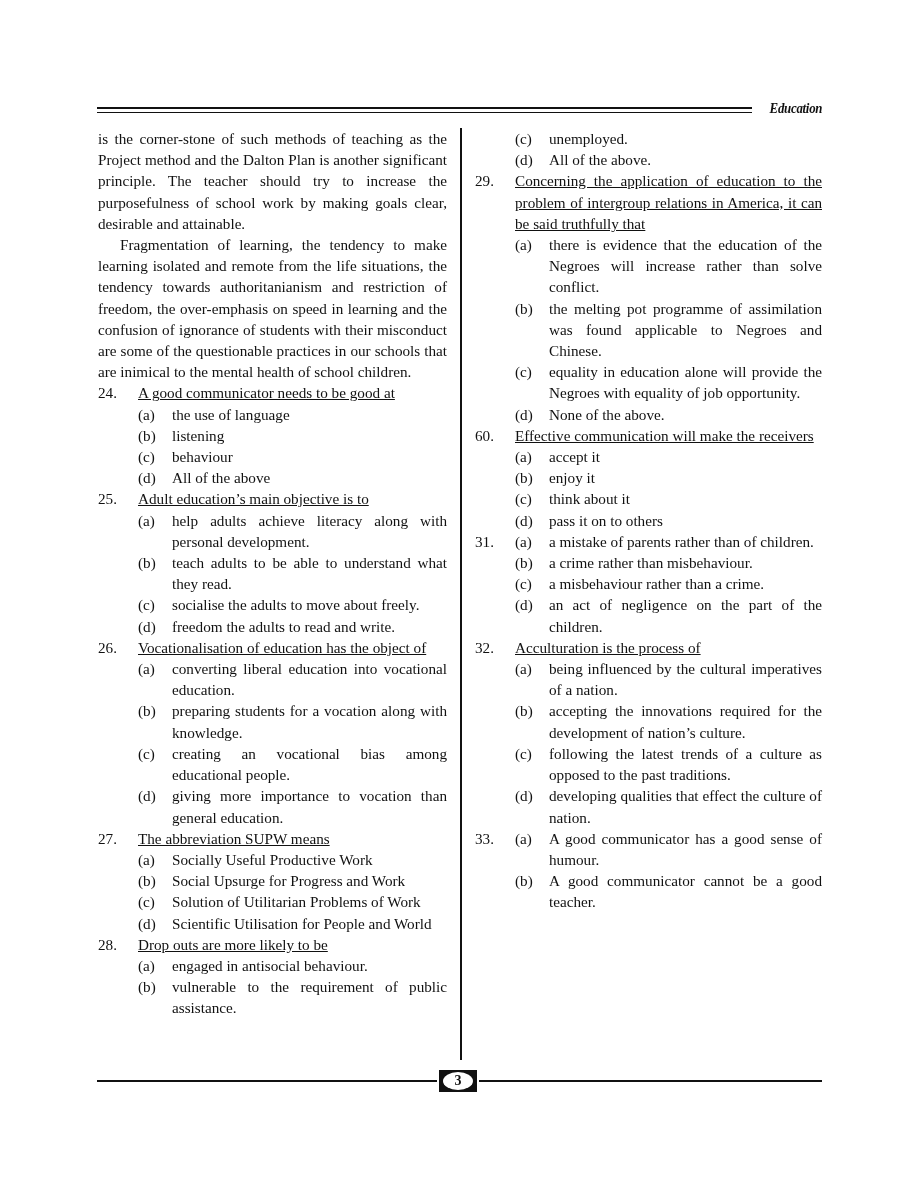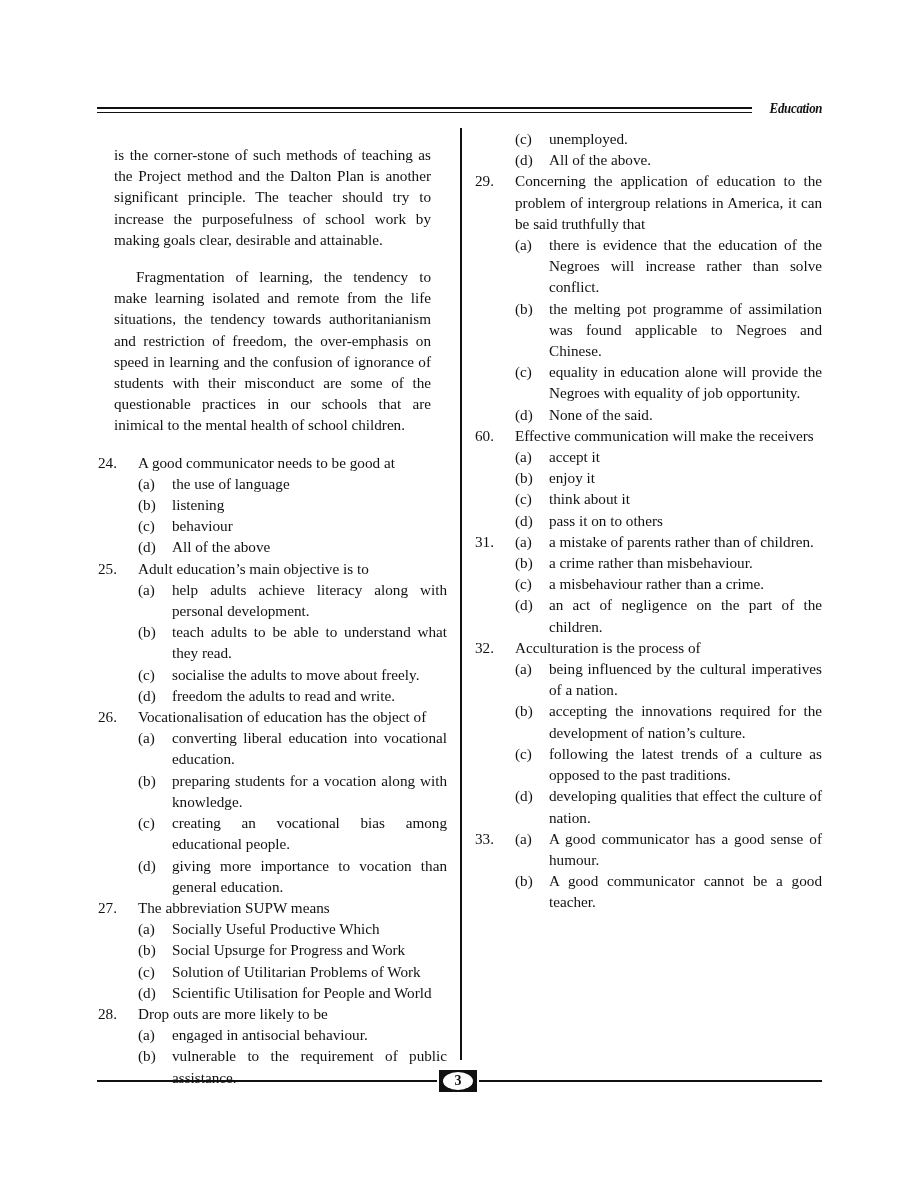--- a/index.html
+++ b/index.html
@@ -7,25 +7,25 @@
       font-family: "Liberation Serif", "DejaVu Serif", serif; color: #111; }
     .header { position: absolute; left: 97px; top: 100px; width: 725px; height: 20px; }
     .header .rule-thick { position: absolute; left: 0; top: 7px; width: 655px; height: 2px; background: #111; }
     .header .rule-thin { position: absolute; left: 0; top: 12px; width: 655px; height: 1px; background: #111; }
     .header .title { position: absolute; right: 0; top: 0; font-size: 14px; font-weight: bold; font-style: italic;
       letter-spacing: -0.3px; line-height: 18px; transform: scaleX(0.92); transform-origin: right center; }
     .col { position: absolute; top: 128px; font-size: 15.2px; line-height: 21.2px; }
     .col.left { left: 98px; width: 349px; }
     .col.right { left: 475px; width: 347px; }
     .divider { position: absolute; left: 460px; top: 128px; width: 2px; height: 932px; background: #111; }
-    .para { text-align: justify; margin: 16px; text-align-last: left; }
+    .para { text-align: justify; margin: 0; text-align-last: left; }
     .para.indent { text-indent: 22px; }
     .q { position: relative; padding-left: 40px; }
     .q .num { position: absolute; left: 0; top: 0; }
-    .q .stem { text-align: justify; }
+    .q .stem { text-align: justify; text-decoration: underline; }
     .opt { position: relative; padding-left: 74px; text-align: justify; }
     .opt .lbl { position: absolute; left: 40px; top: 0; }
     .footer { position: absolute; left: 97px; top: 1068px; width: 725px; height: 24px; }
     .footer .rule { position: absolute; top: 12px; height: 2px; background: #111; }
     .footer .rule.l { left: 0; width: 340px; }
     .footer .rule.r { left: 382px; width: 343px; }
     .footer .badge { position: absolute; left: 342px; top: 2px; width: 38px; height: 22px; background: #111; }
     .footer .badge .oval { position: absolute; left: 4px; top: 2px; width: 30px; height: 18px; background: #fff;
       border-radius: 50%; text-align: center; font-size: 14px; font-weight: bold; line-height: 18px; }
   </style>
@@ -66,21 +66,21 @@
   </div>
   <div class="opt"><span class="lbl">(a)</span><span>converting liberal education into vocational education.</span></div>
   <div class="opt"><span class="lbl">(b)</span><span>preparing students for a vocation along with knowledge.</span></div>
   <div class="opt"><span class="lbl">(c)</span><span>creating an vocational bias among educational people.</span></div>
   <div class="opt"><span class="lbl">(d)</span><span>giving more importance to vocation than general education.</span></div>
 
   <div class="q">
     <span class="num">27.</span>
     <div class="stem">The abbreviation SUPW means</div>
   </div>
-  <div class="opt"><span class="lbl">(a)</span><span>Socially Useful Productive Which</span></div>
+  <div class="opt"><span class="lbl">(a)</span><span>Socially Useful Productive Work</span></div>
   <div class="opt"><span class="lbl">(b)</span><span>Social Upsurge for Progress and Work</span></div>
   <div class="opt"><span class="lbl">(c)</span><span>Solution of Utilitarian Problems of Work</span></div>
   <div class="opt"><span class="lbl">(d)</span><span>Scientific Utilisation for People and World</span></div>
 
   <div class="q">
     <span class="num">28.</span>
     <div class="stem">Drop outs are more likely to be</div>
   </div>
   <div class="opt"><span class="lbl">(a)</span><span>engaged in antisocial behaviour.</span></div>
   <div class="opt"><span class="lbl">(b)</span><span>vulnerable to the requirement of public assistance.</span></div>
@@ -92,21 +92,21 @@
   <div class="opt"><span class="lbl">(c)</span><span>unemployed.</span></div>
   <div class="opt"><span class="lbl">(d)</span><span>All of the above.</span></div>
 
   <div class="q">
     <span class="num">29.</span>
     <div class="stem">Concerning the application of education to the problem of intergroup relations in America, it can be said truthfully that</div>
   </div>
   <div class="opt"><span class="lbl">(a)</span><span>there is evidence that the education of the Negroes will increase rather than solve conflict.</span></div>
   <div class="opt"><span class="lbl">(b)</span><span>the melting pot programme of assimilation was found applicable to Negroes and Chinese.</span></div>
   <div class="opt"><span class="lbl">(c)</span><span>equality in education alone will provide the Negroes with equality of job opportunity.</span></div>
-  <div class="opt"><span class="lbl">(d)</span><span>None of the said.</span></div>
+  <div class="opt"><span class="lbl">(d)</span><span>None of the above.</span></div>
 
   <div class="q">
     <span class="num">60.</span>
     <div class="stem">Effective communication will make the receivers</div>
   </div>
   <div class="opt"><span class="lbl">(a)</span><span>accept it</span></div>
   <div class="opt"><span class="lbl">(b)</span><span>enjoy it</span></div>
   <div class="opt"><span class="lbl">(c)</span><span>think about it</span></div>
   <div class="opt"><span class="lbl">(d)</span><span>pass it on to others</span></div>
 

